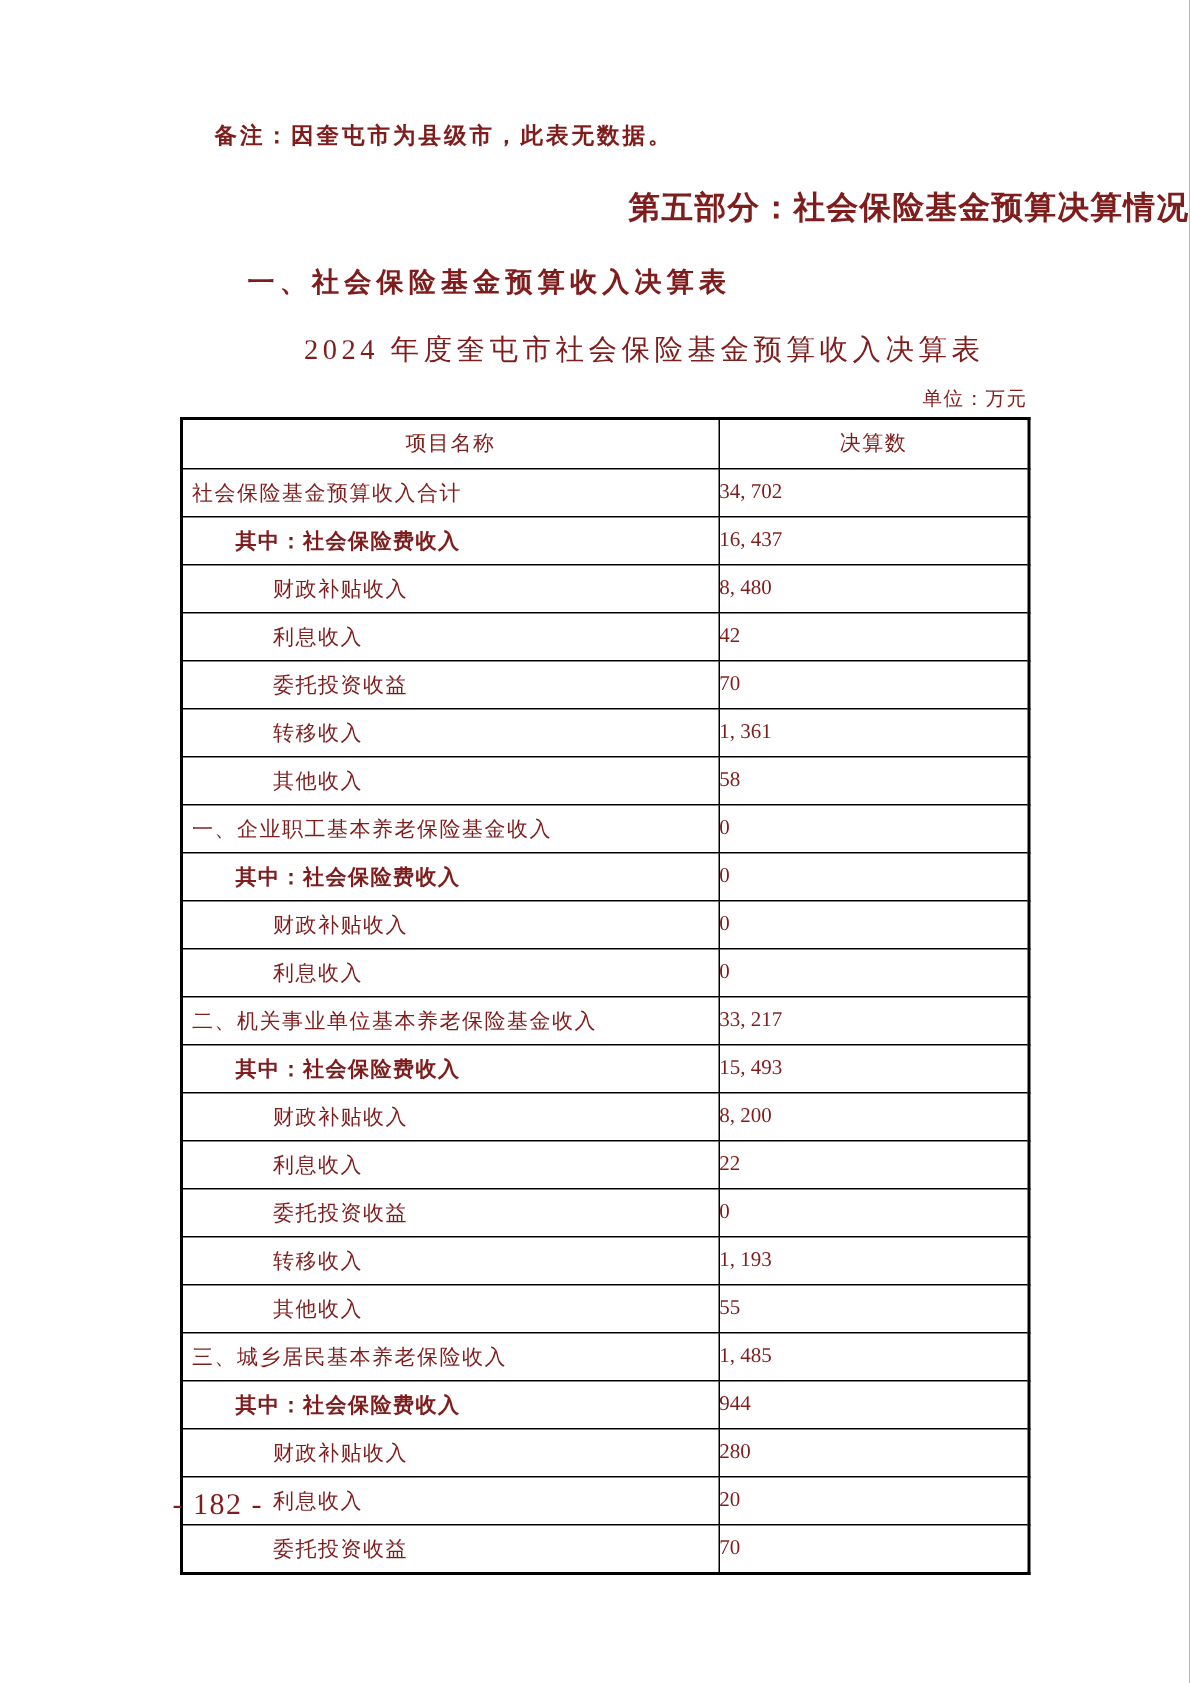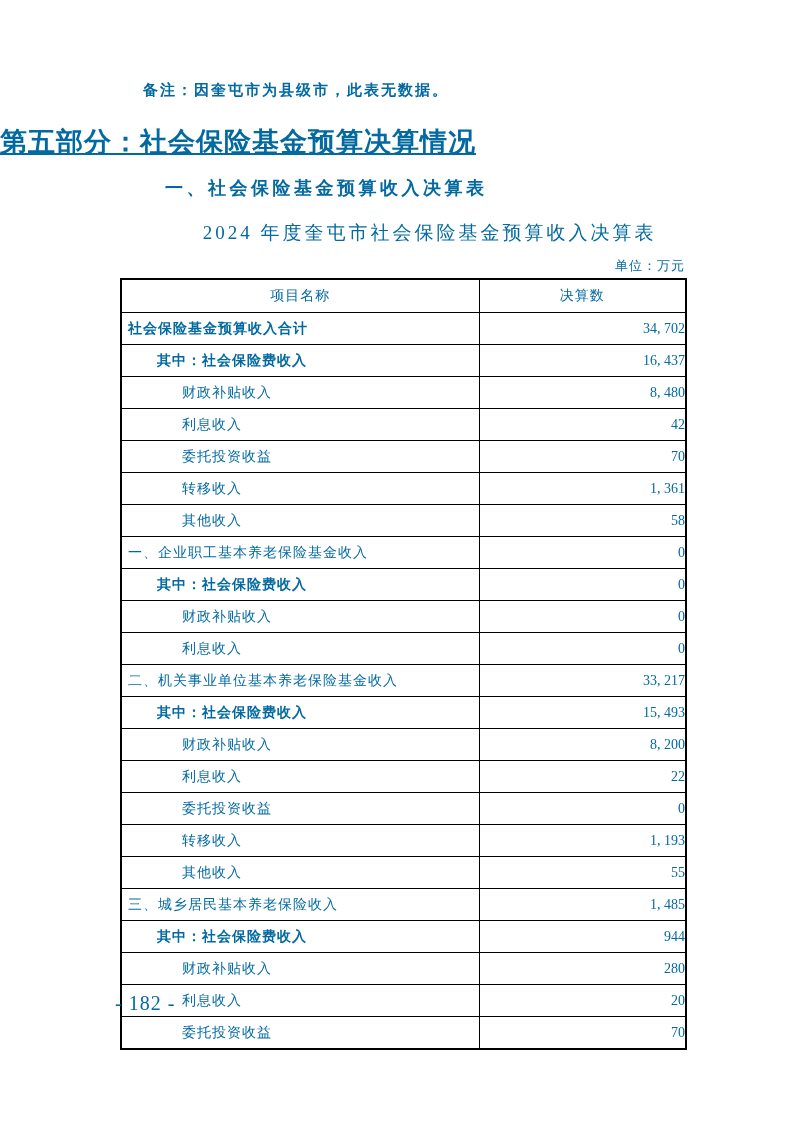--- a/index.html
+++ b/index.html
@@ -1,37 +1,36 @@
 <!DOCTYPE html>
 <html><head>
 <meta charset="utf-8">
 <style>
   html,body{margin:0;padding:0;background:#888;}
   .page{
     position:relative;
     width:793px;height:1122px;
     margin:0 auto;
     background:#ffffff;
-    color:#0369a1;
+    color:#7f1d1d;
     overflow:hidden;
     font-family:"Liberation Serif",serif;
   }
   .note{
     position:absolute;left:143px;top:81px;
     font-family:"Liberation Sans",sans-serif;
     font-weight:bold;font-size:15px;letter-spacing:2px;
     white-space:nowrap;
   }
   .part-title{
     position:absolute;left:0;top:124px;width:793px;
-    text-align:left;
-    font-family:"Liberation Sans",sans-serif;
-    font-weight:bold;font-size:27px;letter-spacing:1px;
-    white-space:nowrap;
-    text-decoration:underline;
+    text-align:right;
+    font-family:"Liberation Sans",sans-serif;
+    font-weight:bold;font-size:21px;letter-spacing:1px;
+    white-space:nowrap;
   }
   .section-title{
     position:absolute;left:165px;top:176px;
     font-family:"Liberation Sans",sans-serif;
     font-weight:bold;font-size:18px;letter-spacing:3.5px;
     white-space:nowrap;
   }
   .table-title{
     position:absolute;left:0;top:220px;width:793px;
     text-align:center;
@@ -73,24 +72,23 @@
   }
   td.label{
     text-align:left;
     letter-spacing:1px;
   }
   td.label.i0{padding-left:6px;}
   td.label.i1{padding-left:35px;font-weight:bold;}
   td.label.i2{padding-left:60px;}
   td.label.b{
     font-family:"Liberation Sans",sans-serif;
-    font-weight:bold;
+    font-weight:normal;
   }
   td.value{
-    text-align:right;
     padding-right:14px;
     font-family:"Liberation Serif",serif;
   }
   .page-number{
     position:absolute;left:115px;top:992px;
     font-size:20px;letter-spacing:1px;
     font-family:Liberation Serif, serif;
     white-space:nowrap;
   }
 </style>

